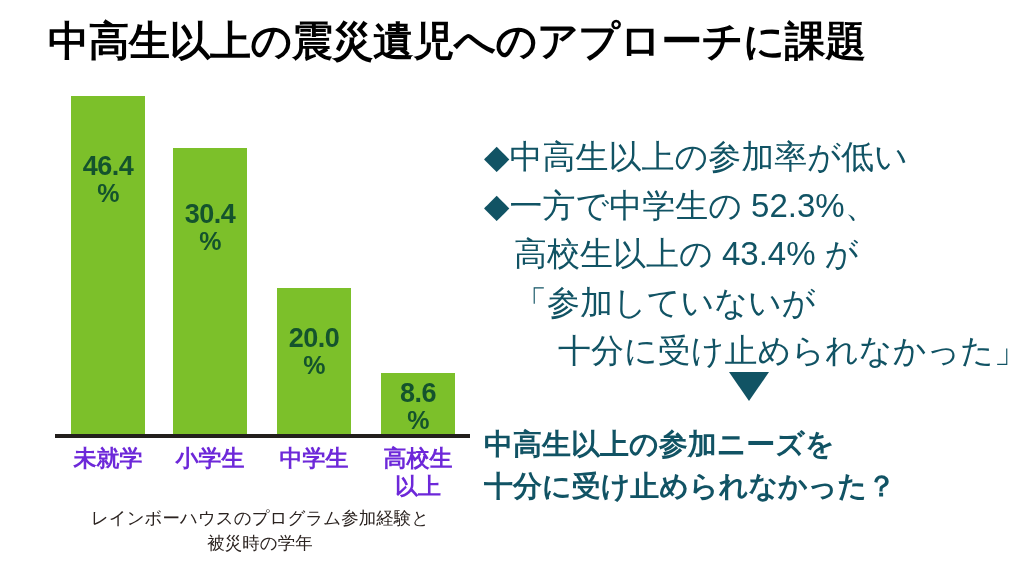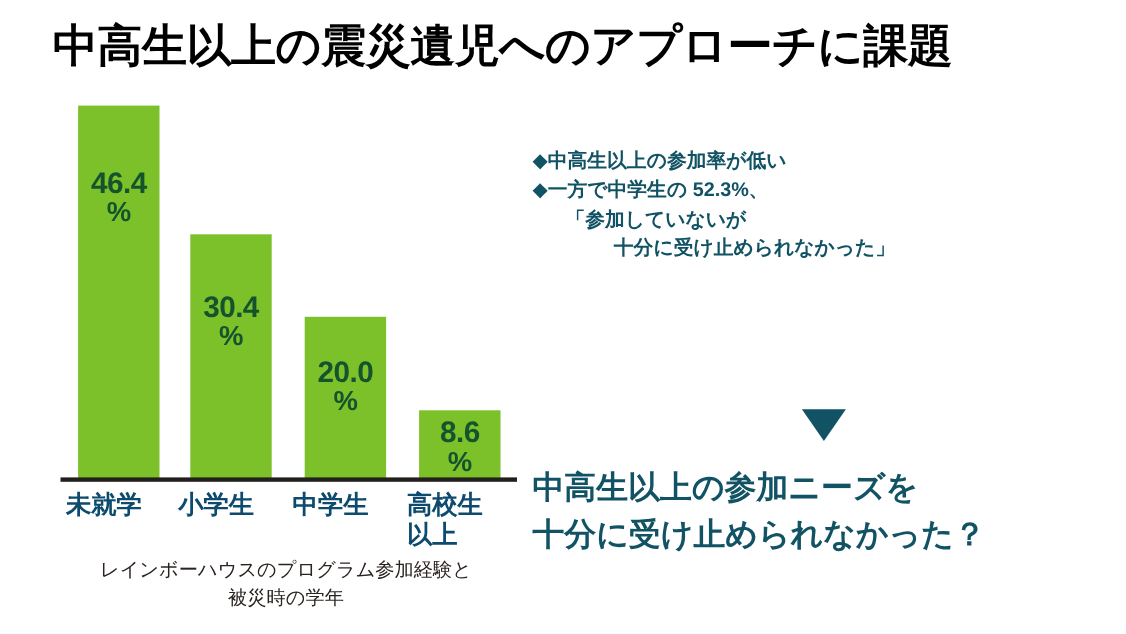--- a/index.html
+++ b/index.html
@@ -90,25 +90,25 @@
     position: absolute;
     left: 55px;
     top: 444px;
     width: 415px;
     height: 62px;
   }
   .tick {
     position: absolute;
     top: 0;
     width: 96px;
-    text-align: left;
+    text-align: center;
     font-size: 23px;
     font-weight: 700;
     line-height: 1.22;
-    color: #0c4a6e;
+    color: #6d28d9;
   }
   #chart-caption {
     position: absolute;
     left: 40px;
     top: 506px;
     width: 440px;
     text-align: center;
     font-size: 17.5px;
     font-weight: 400;
     line-height: 1.45;
@@ -116,22 +116,22 @@
   }
 
   
   #notes {
     position: absolute;
     left: 484px;
     top: 133px;
     width: 530px;
   }
   .note-line {
-    font-size: 18px;
-    font-weight: 700;
+    font-size: 33px;
+    font-weight: 400;
     line-height: 1.47;
     color: #115364;
     white-space: nowrap;
   }
   .note-line.indent-1 { padding-left: 30px; }
   .note-line.indent-2 { padding-left: 74px; }
 
   #arrow-row {
     position: absolute;
     left: 484px;
@@ -177,21 +177,21 @@
       <div class="bar-slot" style="left:16px;">
         <div class="bar" style="height:341px;">
           <div class="bar-label" style="top:56px;">
             <span>46.4</span>
             <span class="pct">%</span>
           </div>
         </div>
       </div>
 
       <div class="bar-slot" style="left:118px;">
-        <div class="bar" style="height:224px;">
+        <div class="bar" style="height:289px;">
           <div class="bar-label" style="top:52px;">
             <span>30.4</span>
             <span class="pct">%</span>
           </div>
         </div>
       </div>
 
       <div class="bar-slot" style="left:222px;">
         <div class="bar" style="height:149px;">
           <div class="bar-label" style="top:36px;">
@@ -233,20 +233,21 @@
     <div id="chart-caption">
       <span>レインボーハウスのプログラム参加経験と</span><br>
       <span>被災時の学年</span>
     </div>
 
   </div>
 
   <div id="notes">
     <div class="note-line">◆中高生以上の参加率が低い</div>
     <div class="note-line">◆一方で中学生の 52.3%、</div>
+    <div class="note-line indent-1">高校生以上の 43.4% が</div>
     <div class="note-line indent-1">「参加していないが</div>
     <div class="note-line indent-2">十分に受け止められなかった」</div>
   </div>
 
   <div id="arrow-row">
     <span id="down-triangle"></span>
   </div>
 
   <div id="conclusion">
     <div class="conclusion-line">中高生以上の参加ニーズを</div>

